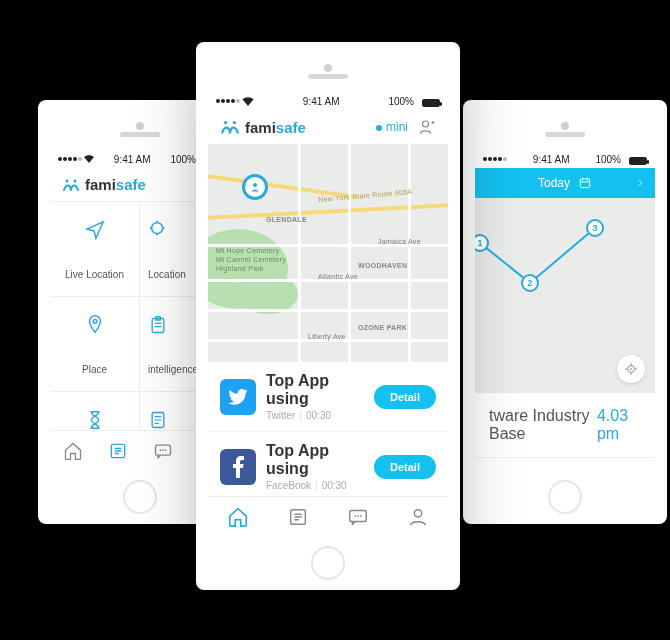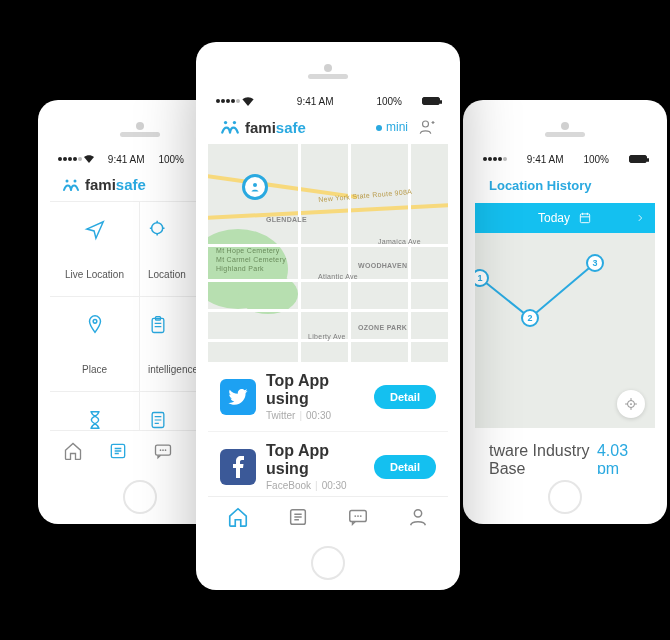--- a/index.html
+++ b/index.html
@@ -1,30 +1,30 @@
 <!DOCTYPE html>
 <html><head>
 <meta charset="utf-8">
 <style>
   *{box-sizing:border-box;margin:0;padding:0}
   body{background:#000;width:670px;height:640px;font-family:-apple-system,Helvetica,Arial,sans-serif;overflow:hidden;position:relative}
 
-  .phone{position:absolute;background:#fff;border-radius:20px;box-shadow:0 12px 40px rgba(0,0,0,.18);padding:50px 12px 50px 12px}
+  .phone{position:absolute;background:#fff;border-radius:8px;box-shadow:0 12px 40px rgba(0,0,0,.18);padding:50px 12px 50px 12px}
   .phone .dot{position:absolute;top:22px;left:50%;transform:translateX(-50%);width:8px;height:8px;border-radius:50%;background:#d0d0d0}
   .phone .speaker{position:absolute;top:32px;left:50%;transform:translateX(-50%);width:40px;height:5px;border-radius:3px;background:#d8d8d8}
   .phone .homebtn{position:absolute;bottom:10px;left:50%;transform:translateX(-50%);width:34px;height:34px;border-radius:50%;border:2px solid #e6e6e6}
   .screen{background:#fff;border-radius:2px;overflow:hidden;position:relative;width:100%;height:100%}
 
   
   .status{display:flex;align-items:center;justify-content:space-between;height:18px;padding:0 8px;font-size:10px;color:#222}
   .status .sigs{display:flex;align-items:center;gap:2px}
   .status .d5{display:flex;gap:1px}
   .status .d5 i{width:4px;height:4px;border-radius:50%;background:#222;display:inline-block}
   .status .d5 i.o{background:#bbb}
-  .status .bat{display:flex;align-items:center;gap:20px}
+  .status .bat{display:flex;align-items:flex-end;gap:8px}
   .status .bat .bb{width:18px;height:8px;border:1px solid #222;border-radius:2px;position:relative}
   .status .bat .bb::after{content:'';position:absolute;right:-3px;top:2px;width:2px;height:4px;background:#222;border-radius:1px}
   .status .bat .bb .f{background:#222;height:100%;width:100%}
 
   
   .brand{display:flex;align-items:center;justify-content:space-between;padding:8px 12px}
   .logo{display:flex;align-items:center;gap:5px;font-weight:700;font-size:15px;color:#2aa9e0}
   .logo b{color:#333}
   .logo svg{flex:none}
   .mini{display:flex;align-items:center;gap:10px;color:#2aa9e0;font-size:12px}
@@ -204,21 +204,20 @@
           </span>
         </div>
       <span>9:41 AM</span>
       <div class="bat">
           <span>100%</span>
           <div class="bb">
             <div class="f"></div>
           </div>
         </div>
     </div>
-    <div class="rhead">Location History</div>
     <div class="rdate">
       <span>Today</span>
       <svg width="14" height="14" viewBox="0 0 24 24">
           <rect x="4" y="5" width="16" height="15" rx="2" fill="none" stroke="#fff" stroke-width="1.6"></rect>
           <path d="M4 10h16M8 3v4M16 3v4" stroke="#fff" stroke-width="1.6"></path>
         </svg>
       <svg class="chev" width="10" height="10" viewBox="0 0 24 24">
           <path d="M9 5l7 7-7 7" fill="none" stroke="#fff" stroke-width="2"></path>
         </svg>
     </div>

